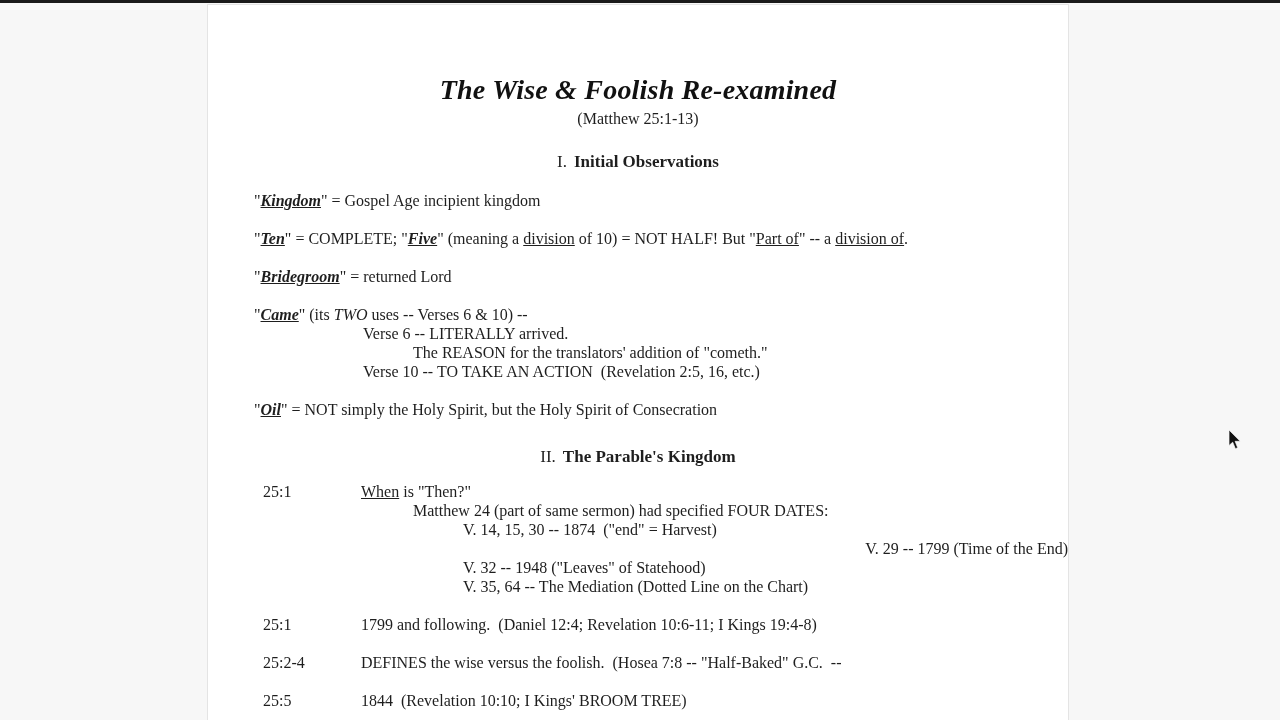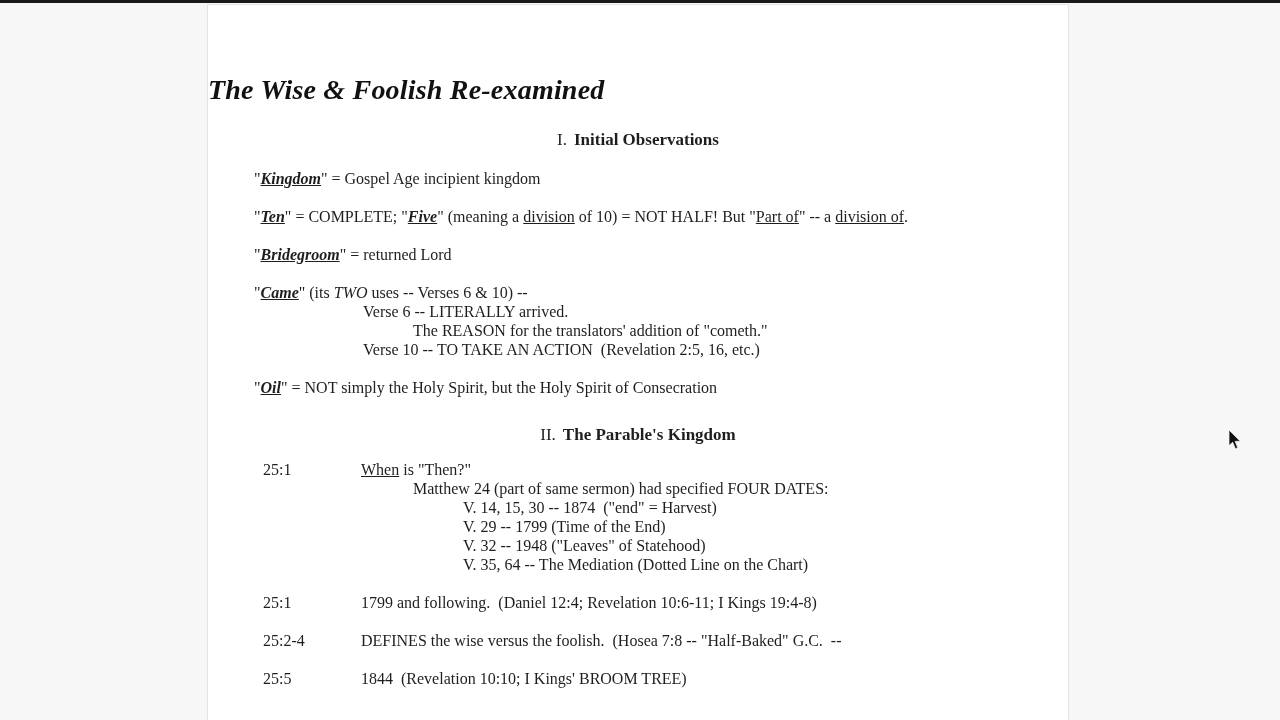--- a/index.html
+++ b/index.html
@@ -8,21 +8,21 @@
     background:#f7f7f7;color:#1e1e1e;
     font-family:"Liberation Serif","DejaVu Serif",serif;
   }
   .top-bar{position:absolute;top:0;left:0;width:1280px;height:3px;background:#1a1a1a}
   .page{
     position:absolute;left:207px;top:4px;width:862px;height:716px;
     background:#ffffff;border:1px solid #e4e4e4;border-bottom:none;
     box-sizing:border-box;overflow:hidden;
   }
   .doc-title{
-    margin-top:69px;
+    margin-top:69px;text-align:center;
     font-size:28px;line-height:32px;font-weight:bold;font-style:italic;
     letter-spacing:.2px;color:#111;
   }
   .doc-subtitle{text-align:center;font-size:16px;line-height:19px;margin-top:3px}
   .sec-heading{text-align:center;font-size:17px;line-height:20px}
   .sec-heading .num{margin-right:7px}
   .sec-heading .lbl{font-weight:bold;}
   #sec1-heading{margin-top:24px}
   #sec2-heading{margin-top:28px}
   .para{margin:19px 0 0 46px;font-size:16px;line-height:19px}
@@ -36,20 +36,21 @@
   .s-u{text-decoration:underline}
   .cursor{position:absolute;left:1229px;top:430px;width:13px;height:20px;pointer-events:none}
 </style>
 </head>
 <body>
 
 <div class="top-bar"></div>
 
 <div class="page">
   <div class="doc-title">The Wise &amp; Foolish Re-examined</div>
+  <div class="doc-subtitle">(Matthew 25:1-13)</div>
 
   <div class="sec-heading" id="sec1-heading">
     <span class="num">I.</span><span class="lbl">Initial Observations</span>
   </div>
 
   <div id="paragraphs">
       <div class="para">
         <div class="line"><span>"</span><span class="s-b s-i s-u">Kingdom</span><span>" = Gospel Age incipient kingdom</span></div>
       </div>
       <div class="para">
@@ -73,21 +74,21 @@
     <span class="num">II.</span><span class="lbl">The Parable's Kingdom</span>
   </div>
 
   <div id="entries">
       <div class="entry">
         <div class="ref">25:1</div>
         <div class="body">
           <div class="line"><span class="s-u">When</span><span> is "Then?"</span></div>
           <div class="line" style="padding-left: 52px;"><span>Matthew 24 (part of same sermon) had specified FOUR DATES:</span></div>
           <div class="line" style="padding-left: 102px;"><span>V. 14, 15, 30 -- 1874&nbsp; ("end" = Harvest)</span></div>
-          <div class="line" style="padding-left: 102px;"><span>V. 29 -- 1799 (Time of the End)</span></div>
+          <div class="line" style="padding-left: 102px; text-align: right;"><span>V. 29 -- 1799 (Time of the End)</span></div>
           <div class="line" style="padding-left: 102px;"><span>V. 32 -- 1948 ("Leaves" of Statehood)</span></div>
           <div class="line" style="padding-left: 102px;"><span>V. 35, 64 -- The Mediation (Dotted Line on the Chart)</span></div>
         </div>
       </div>
       <div class="entry">
         <div class="ref">25:1</div>
         <div class="body">
           <div class="line"><span>1799 and following.&nbsp; (Daniel 12:4; Revelation 10:6-11; I Kings 19:4-8)</span></div>
         </div>
       </div>

